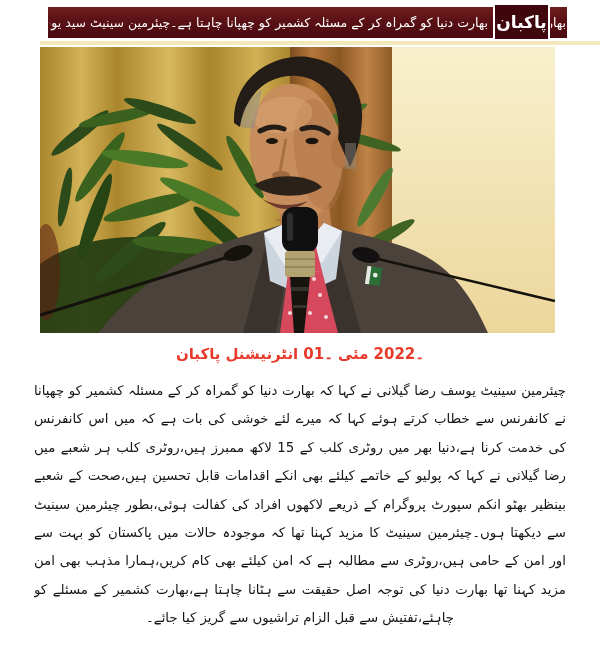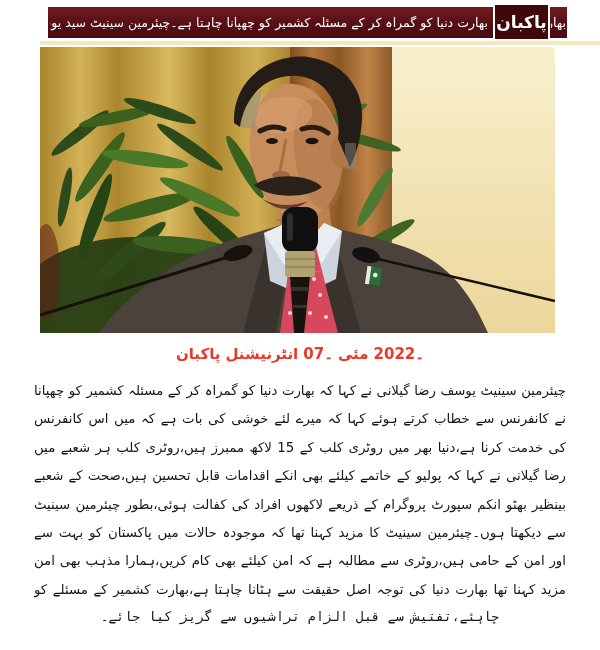--- a/index.html
+++ b/index.html
@@ -43,21 +43,21 @@
     color:#e8392b;font-size:15px;font-weight:bold;direction:ltr;
   }
   .dateline span{direction:rtl;unicode-bidi:isolate;}
 
   
   article.body-text{position:absolute;left:34px;right:34px;top:377px;direction:rtl;}
   .bline{
     font-size:13.3px;line-height:28.4px;height:28.4px;color:#161616;
     text-align:justify;text-align-last:justify;overflow:hidden;
   }
-  .bline.last{text-align-last:center;font-family:Liberation Mono, monospace;}
+  .bline.last{text-align-last:center;}
 </style>
 </head>
 <body>
 
 <div class="page">
 
   <div class="headline-bar">
     <div class="headline-main">بھارت دنیا کو گمراہ کر کے مسئلہ کشمیر کو چھپانا چاہتا ہے۔چیئرمین سینیٹ سید یوسف رضا گیلانی</div>
     <div class="headline-frag">بھارت دنیا کو گمراہ کر کے مسئلہ کشمیر کو چھپانا چاہتا ہے۔چیئرمین سینیٹ سید یوسف رضا گیلانی</div>
   </div>
@@ -205,21 +205,21 @@
           <rect x="251" y="240" width="18" height="4" fill="#36322c"></rect>
           <rect x="253" y="258" width="14" height="3" fill="#36322c"></rect>
         </g>
       </g>
     </svg>
   </figure>
 
   <div class="dateline">
     <span>پاکبان</span>
     <span>انٹرنیشنل</span>
-    <span>۔07</span>
+    <span>۔01</span>
     <span>مئی</span>
     <span>۔2022</span>
   </div>
 
   <article class="body-text">
     <div class="bline">چیئرمین سینیٹ یوسف رضا گیلانی نے کہا کہ بھارت دنیا کو گمراہ کر کے مسئلہ کشمیر کو چھپانا چاہتا ہے۔چیئرمین سینیٹ سید یوسف رضا گیلانی</div>
     <div class="bline">نے کانفرنس سے خطاب کرتے ہوئے کہا کہ میرے لئے خوشی کی بات ہے کہ میں اس کانفرنس میں شریک ہوا،روٹری کلب کا مقصد انسانیت</div>
     <div class="bline">کی خدمت کرنا ہے،دنیا بھر میں روٹری کلب کے 15 لاکھ ممبرز ہیں،روٹری کلب ہر شعبے میں پاکستان میں اپنا کردار ادا کر رہا ہے۔یوسف</div>
     <div class="bline">رضا گیلانی نے کہا کہ پولیو کے خاتمے کیلئے بھی انکے اقدامات قابل تحسین ہیں،صحت کے شعبے میں بھی روٹری کلب نے بہت کام کیا ہے،</div>
     <div class="bline">بینظیر بھٹو انکم سپورٹ پروگرام کے ذریعے لاکھوں افراد کی کفالت ہوئی،بطور چیئرمین سینیٹ میں روٹری کلب کے اقدامات کو قدر کی نگاہ</div>

